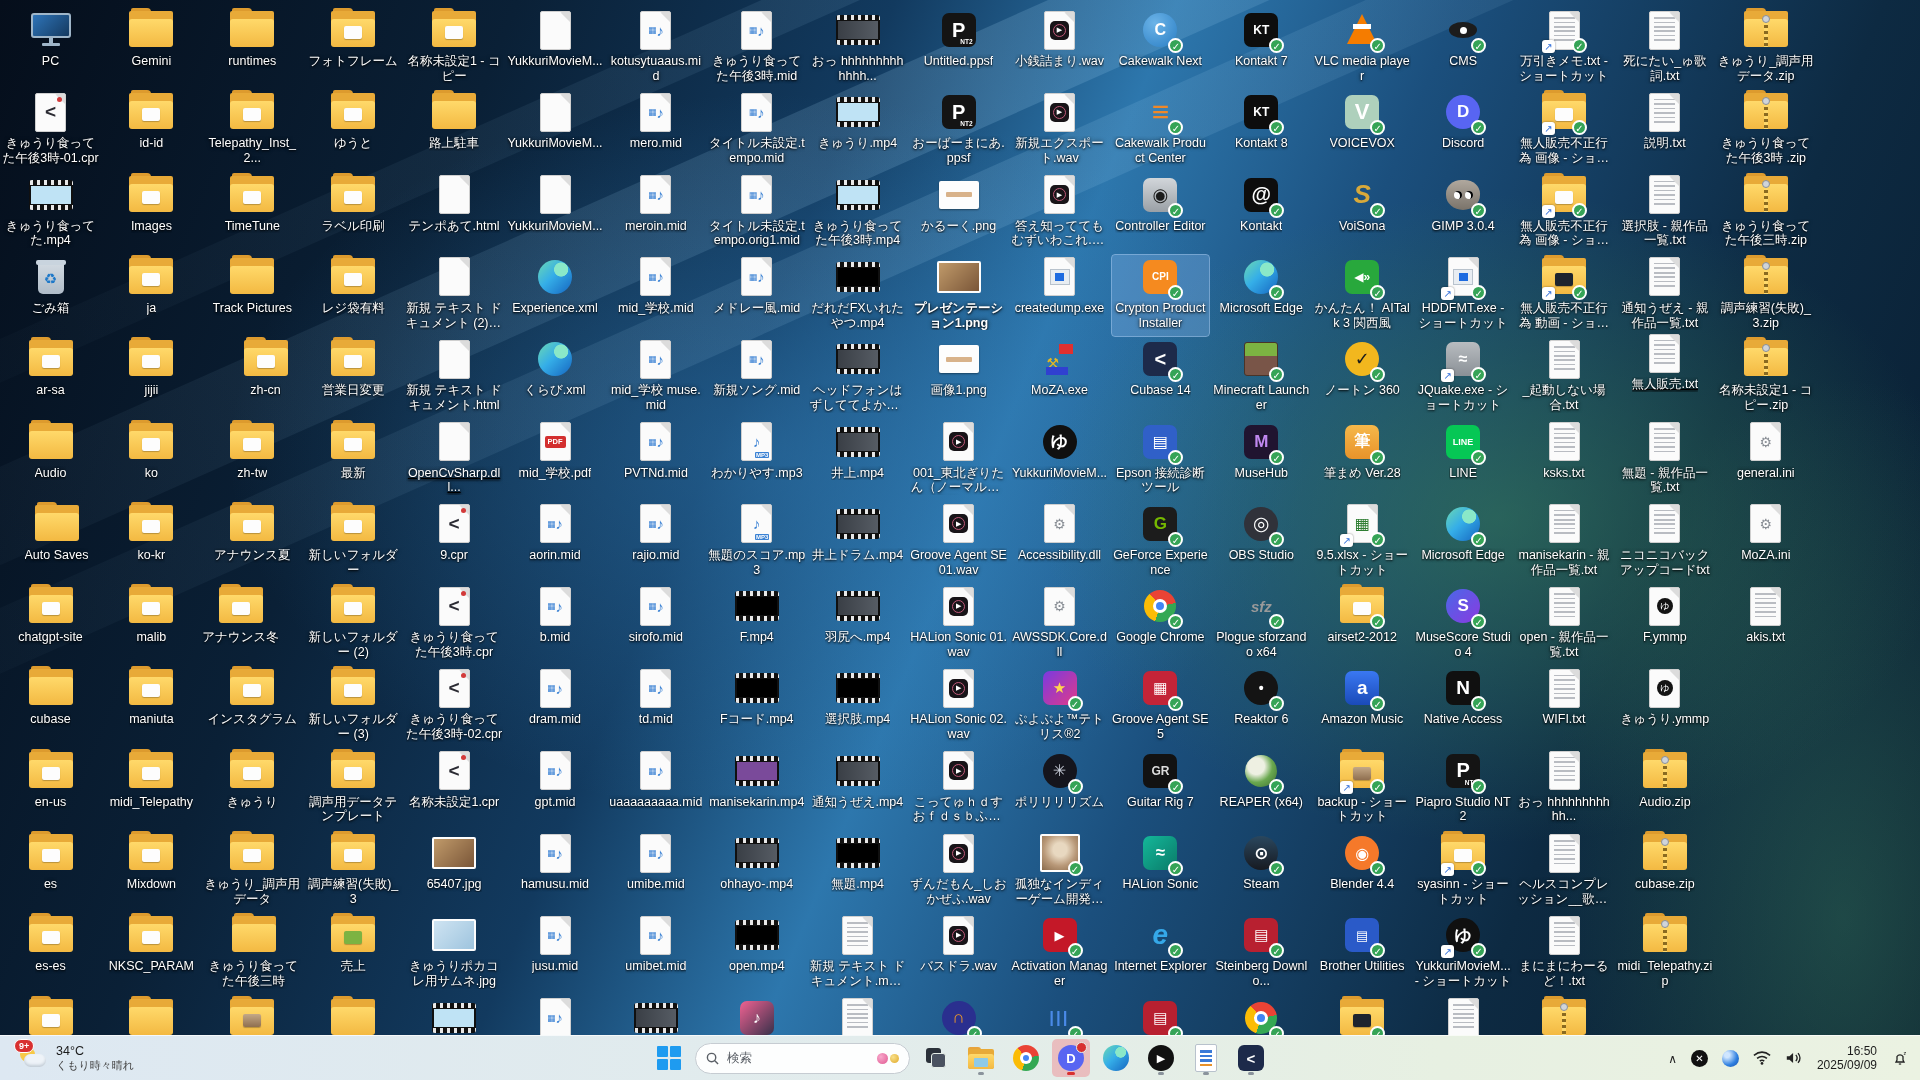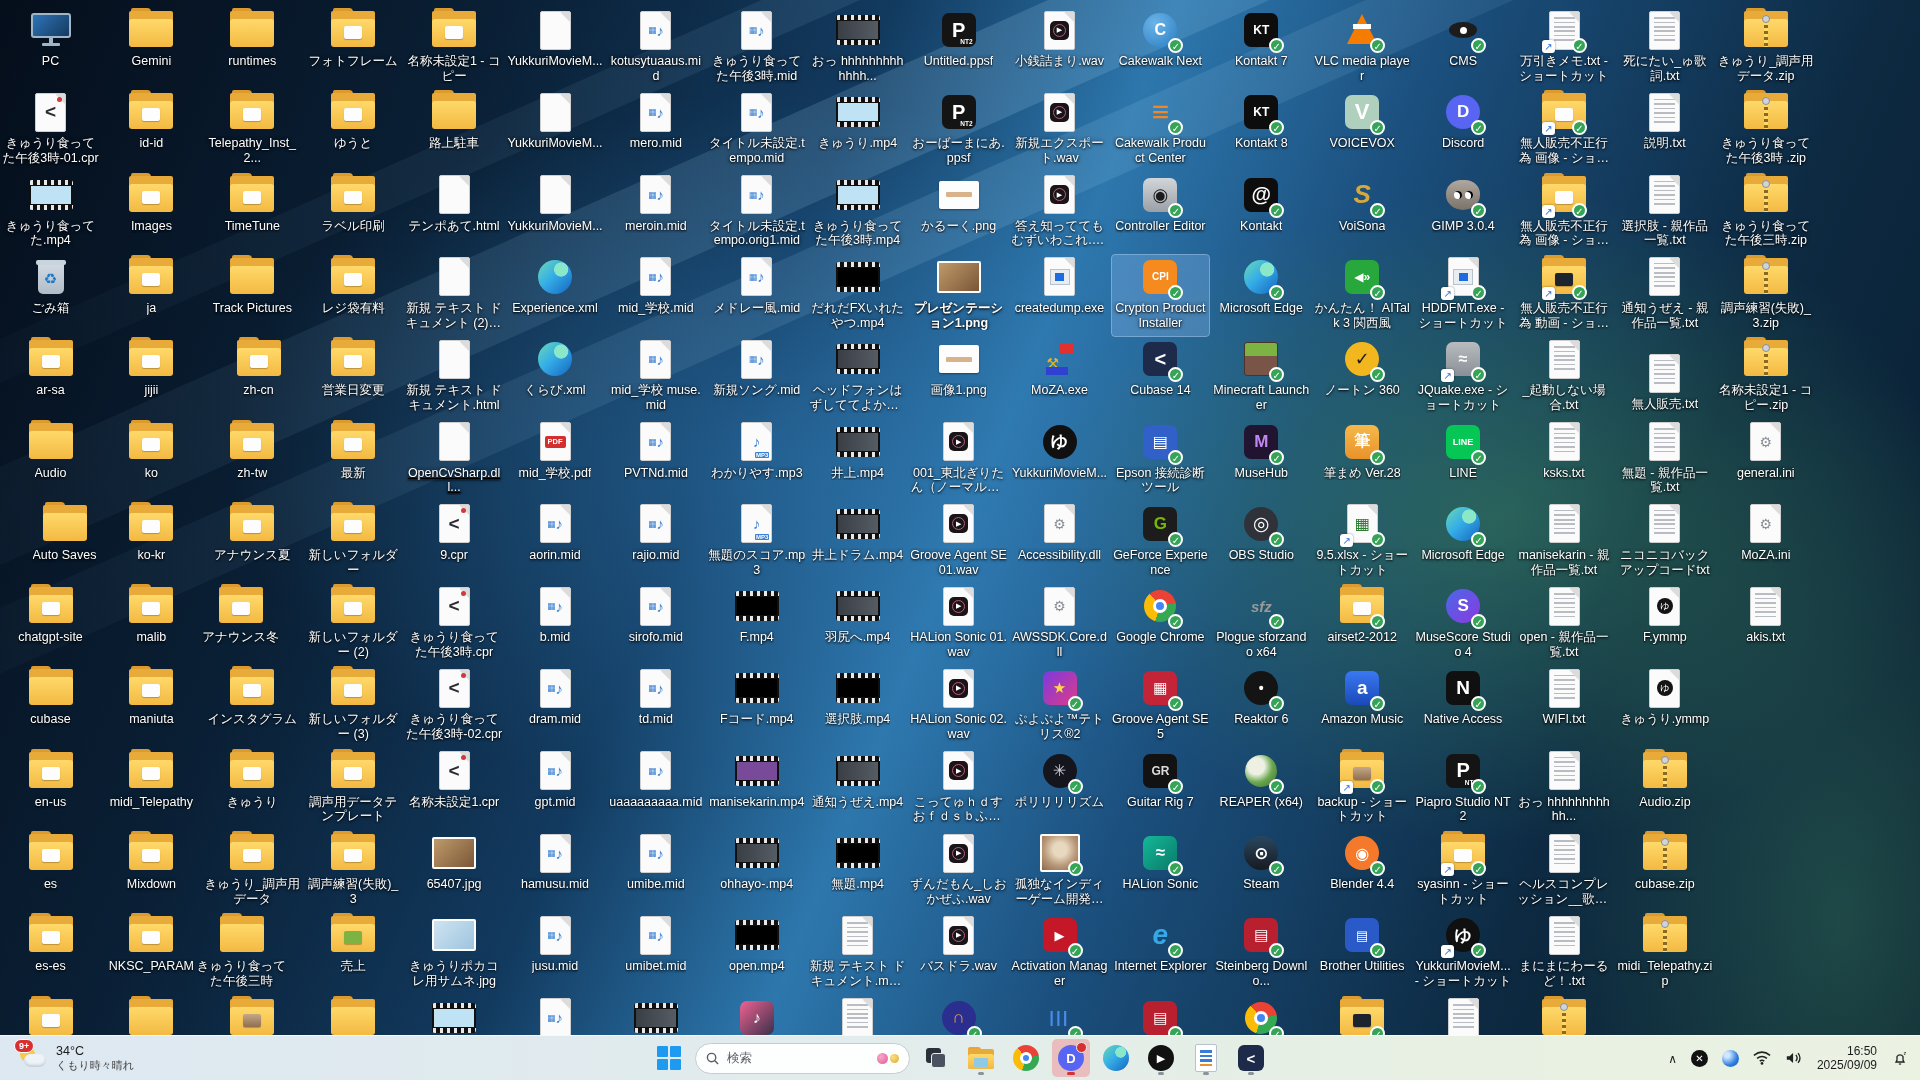--- a/index.html
+++ b/index.html
@@ -768,21 +768,21 @@
       <div class="ic">
         <div class="fold">
           <div class="ftab"></div>
           <div class="fback"></div>
           <div class="fbody"></div>
           <div class="fthumb "></div>
         </div>
       </div>
       <div class="lbl">jijii</div>
     </div>
-    <div class="cell" style="left: 210px; top: 337.2px;">
+    <div class="cell" style="left: 217px; top: 337.2px;">
       <div class="ic">
         <div class="fold">
           <div class="ftab"></div>
           <div class="fback"></div>
           <div class="fbody"></div>
           <div class="fthumb "></div>
         </div>
       </div>
       <div class="lbl">zh-cn</div>
     </div>
@@ -885,21 +885,21 @@
       <div class="lbl">JQuake.exe - ショートカット</div>
     </div>
     <div class="cell" style="left: 1515.5px; top: 337.2px;">
       <div class="ic">
         <div class="page">
           <span class="plines"></span>
         </div>
       </div>
       <div class="lbl">_起動しない場合.txt</div>
     </div>
-    <div class="cell" style="left: 1616.4px; top: 351px;">
+    <div class="cell" style="left: 1616.4px; top: 331px; text-decoration: underline;">
       <div class="ic">
         <div class="page">
           <span class="plines"></span>
         </div>
       </div>
       <div class="lbl">無人販売.txt</div>
     </div>
     <div class="cell" style="left: 1717.3px; top: 337.2px;">
       <div class="ic">
         <div class="fold">
@@ -1058,21 +1058,21 @@
       <div class="lbl">無題 - 親作品一覧.txt</div>
     </div>
     <div class="cell" style="left: 1717.3px; top: 419.5px;">
       <div class="ic">
         <div class="page">
           <span style="color:#8a8f96;font-size:14px;">⚙</span>
         </div>
       </div>
       <div class="lbl">general.ini</div>
     </div>
-    <div class="cell" style="left: 16px; top: 501.8px;">
+    <div class="cell" style="left: 8px; top: 501.8px;">
       <div class="ic">
         <div class="fold">
           <div class="ftab"></div>
           <div class="fback"></div>
           <div class="fbody"></div>
         </div>
       </div>
       <div class="lbl">Auto Saves</div>
     </div>
     <div class="cell" style="left: 102.9px; top: 501.8px;">
@@ -1883,21 +1883,21 @@
       <div class="ic">
         <div class="fold">
           <div class="ftab"></div>
           <div class="fback"></div>
           <div class="fbody"></div>
           <div class="fthumb "></div>
         </div>
       </div>
       <div class="lbl">NKSC_PARAM</div>
     </div>
-    <div class="cell" style="left: 193px; top: 913.3px;">
+    <div class="cell" style="left: 205px; top: 913.3px;">
       <div class="ic">
         <div class="fold">
           <div class="ftab"></div>
           <div class="fback"></div>
           <div class="fbody"></div>
         </div>
       </div>
       <div class="lbl">きゅうり食ってた午後三時</div>
     </div>
     <div class="cell" style="left: 304.7px; top: 913.3px;">

